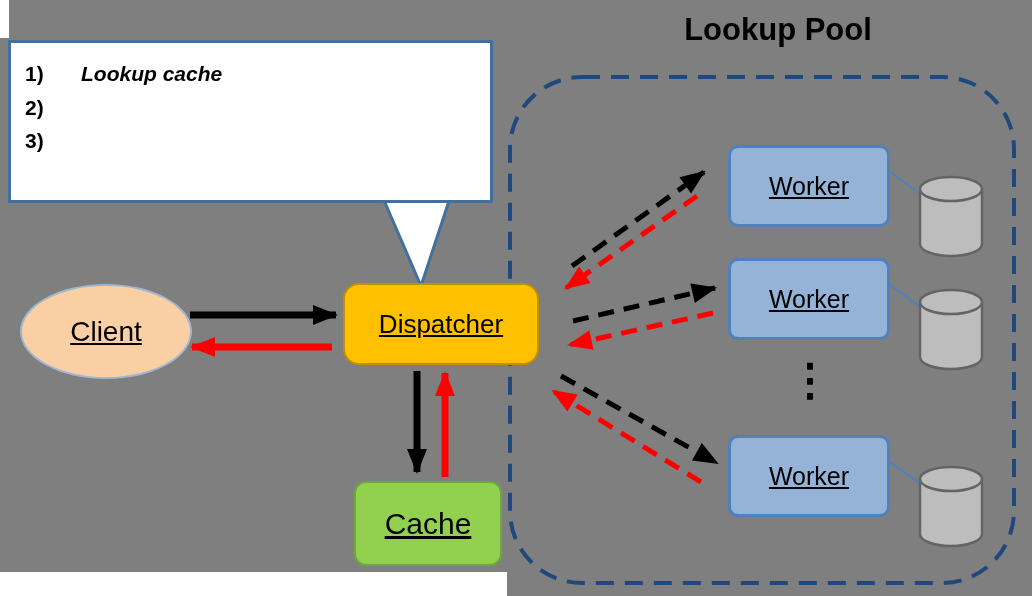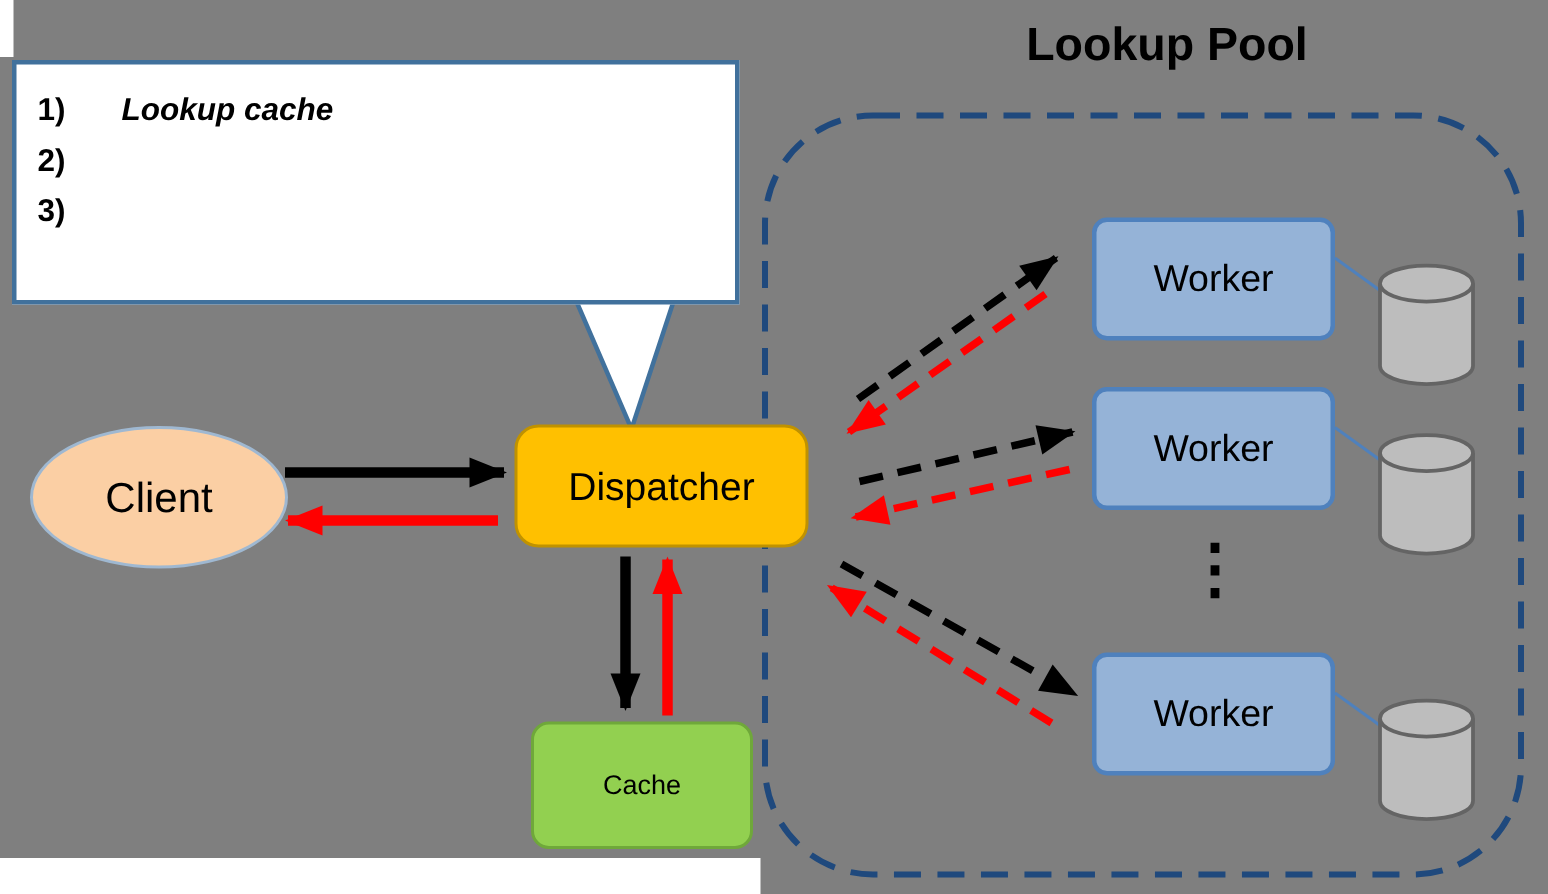--- a/index.html
+++ b/index.html
@@ -16,33 +16,33 @@
   .callout{
     position:absolute;left:8px;top:40px;width:485px;height:163px;box-sizing:border-box;
     background:#ffffff;border:3px solid #41719c;
     padding:14px 12px 8px 14px;
   }
   .step{display:grid;grid-template-columns:56px 1fr;font-size:21px;font-weight:bold;line-height:1.6;}
   .step .txt{white-space:pre-line;font-style:italic;}
 
   .node{
     position:absolute;display:flex;align-items:center;justify-content:center;
-    box-sizing:border-box;text-align:center;
+    box-sizing:border-box;text-align:center;text-decoration:underline;
   }
   .client{
     left:20px;top:284px;width:172px;height:95px;border-radius:50%;
     background:#fbcfa4;border:2px solid #9fb8d1;font-size:28px;
   }
   .dispatcher{
     left:343px;top:283px;width:196px;height:82px;border-radius:16px;
     background:#ffc000;border:2px solid #c09200;font-size:26px;
   }
   .cache{
     left:354px;top:481px;width:148px;height:85px;border-radius:12px;
-    background:#92d050;border:2px solid #6fa83a;font-size:18px;
+    background:#92d050;border:2px solid #6fa83a;font-size:30px;
   }
   .worker{
     left:728px;width:162px;height:82px;border-radius:10px;
     background:#95b3d7;border:3px solid #4f81bd;font-size:25px;
   }
   .worker.w1{top:145px;}
   .worker.w2{top:258px;}
   .worker.w3{top:435px;}
 
   .pool-title{

